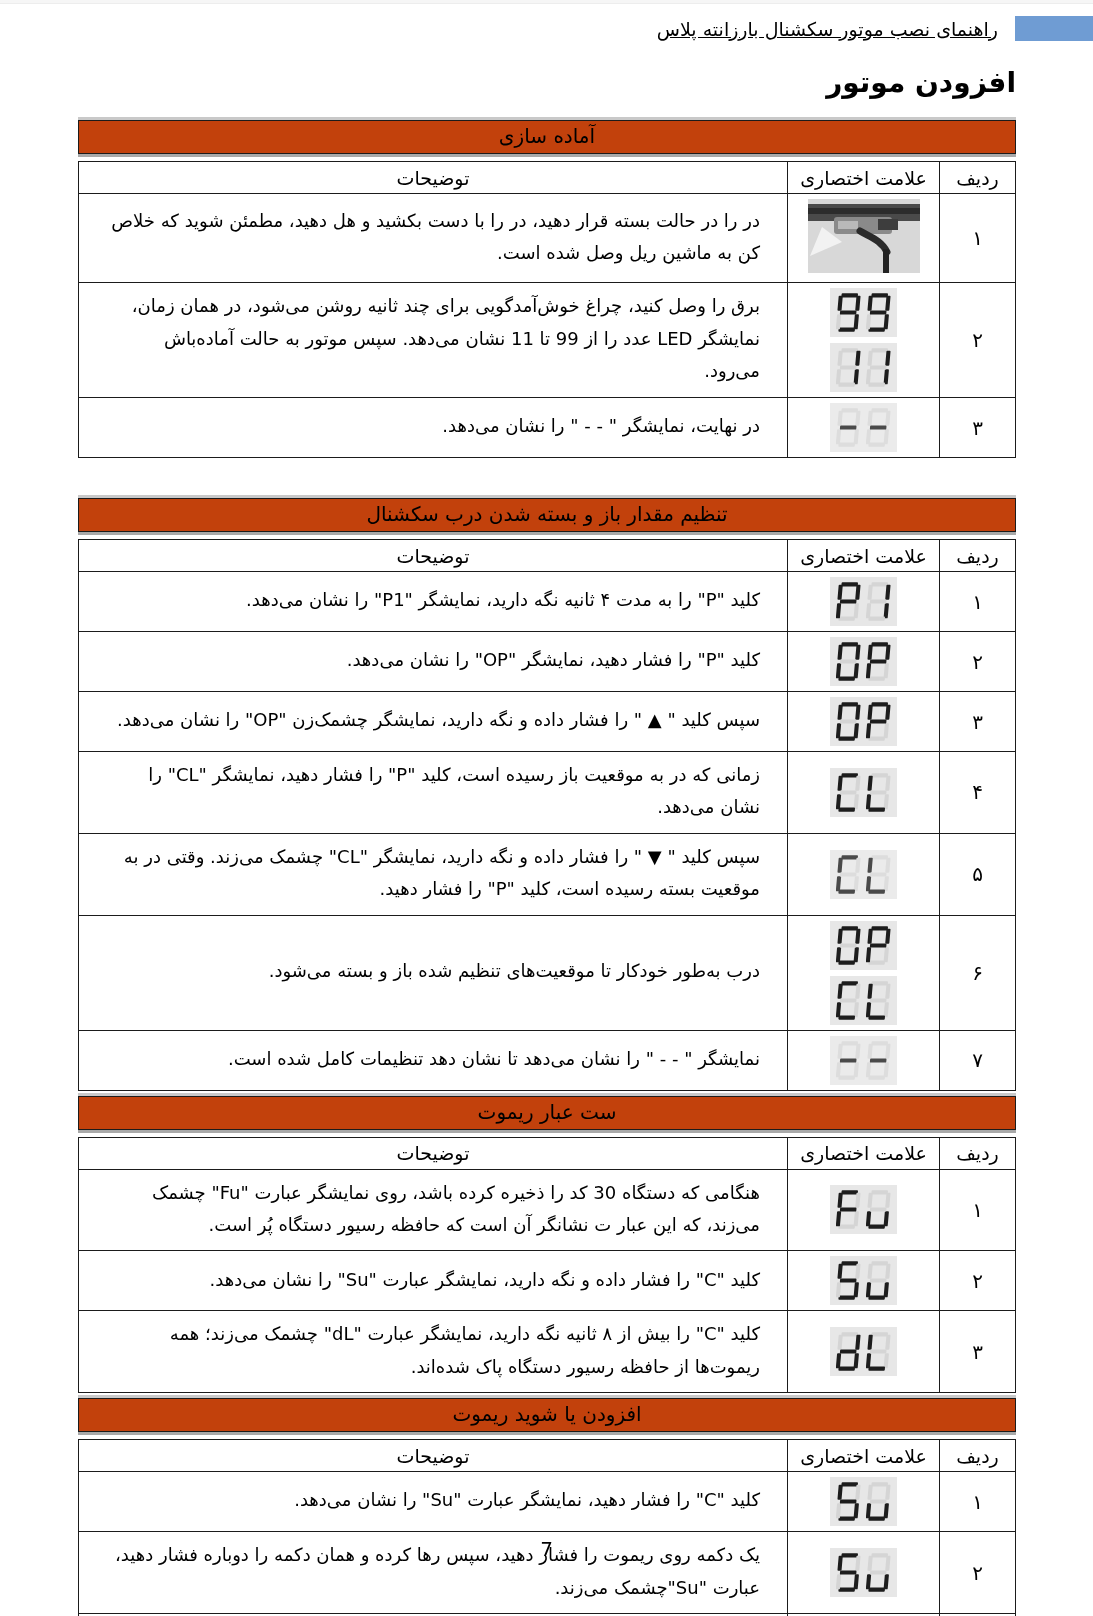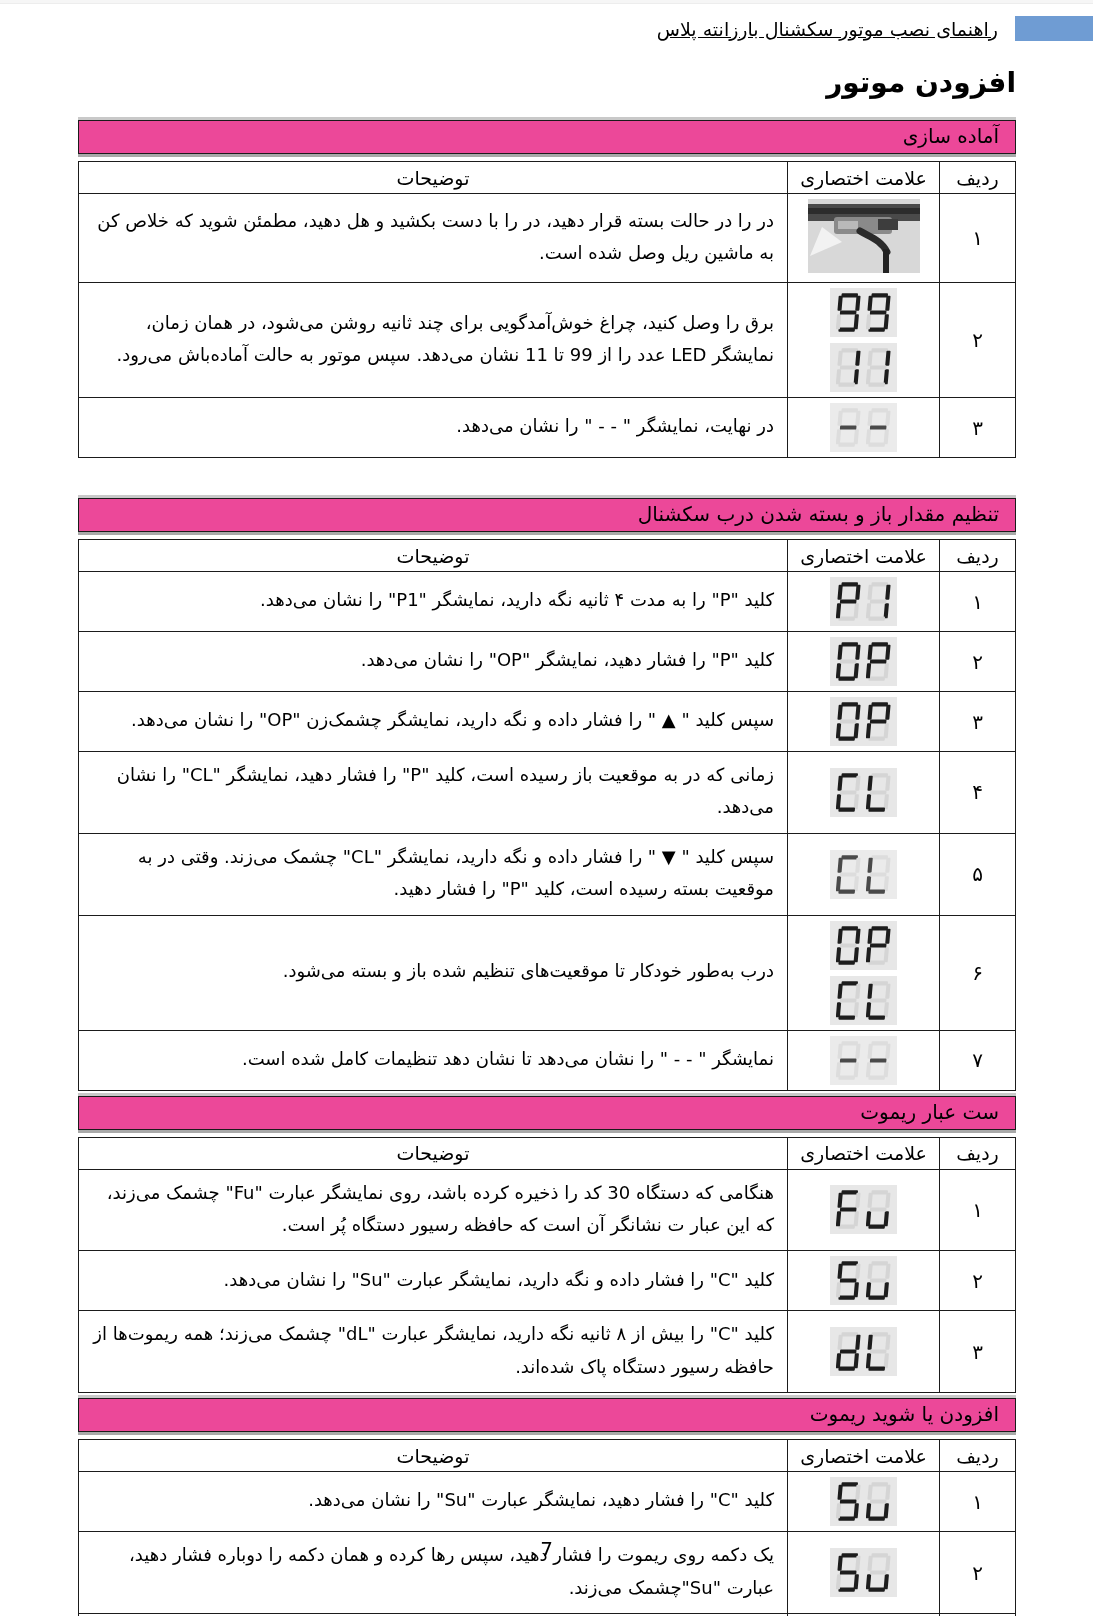--- a/index.html
+++ b/index.html
@@ -22,36 +22,36 @@
   .masthead { display: flex; align-items: center; gap: 17px; margin: 16px -77px 0 0; }
   .accent-bar { width: 78px; height: 25px; flex: 0 0 auto; background: #6f9cd3; }
   .masthead-title { font-size: 19px; letter-spacing: 0; text-decoration: underline; }
 
   .page-title { font-size: 28px; font-weight: bold; text-align: right; margin: 25px 0 0; }
 
   #tables-root { margin-top: 21px; }
   #tables-root .table-block:nth-child(2) { margin-top: 40px; }
 
   .tbl-title {
-    background: #ec4899;
+    background: #c2410c;
     border: 1px solid #1b1b1b;
     box-shadow: 0 3px 0 #a9a9a9, 0 -3px 0 #c9c9c9;
-    text-align: right;
+    text-align: center;
     font-size: 20px;
     padding: 3px 16px 5px;
     margin: 5px 0 7px;
   }
   table.grid { width: 100%; border-collapse: collapse; table-layout: fixed; }
   .grid col.c-num { width: 76px; }
   .grid col.c-sym { width: 152px; }
   .grid th, .grid td { border: 1px solid #1b1b1b; vertical-align: middle; margin-left: 32px; }
   .grid th { font-weight: normal; font-size: 19px; text-align: center; height: 32px; padding: 2px 4px; }
   td.cell-num { text-align: center; font-size: 20px; padding: 2px; }
   td.cell-sym { text-align: center; padding: 5px 0; }
-  td.cell-desc { font-size: 18px; line-height: 1.8; padding: 7px 13px 9px; text-align: right; }
+  td.cell-desc { font-size: 18px; line-height: 1.8; padding: 7px 27px 9px; text-align: right; }
 
   .led-stack { display: flex; flex-direction: column; align-items: center; gap: 6px; direction: ltr; }
   .led { display: flex; gap: 5px; background: #e7e7e7; padding: 4px 6px; }
   .led.dim { opacity: .8; }
   .led svg { display: block; }
 
   .photo-wrap { display: inline-block; line-height: 0; }
 
   .page-num {
     position: absolute; top: 1537px; left: 0; width: 100%;

